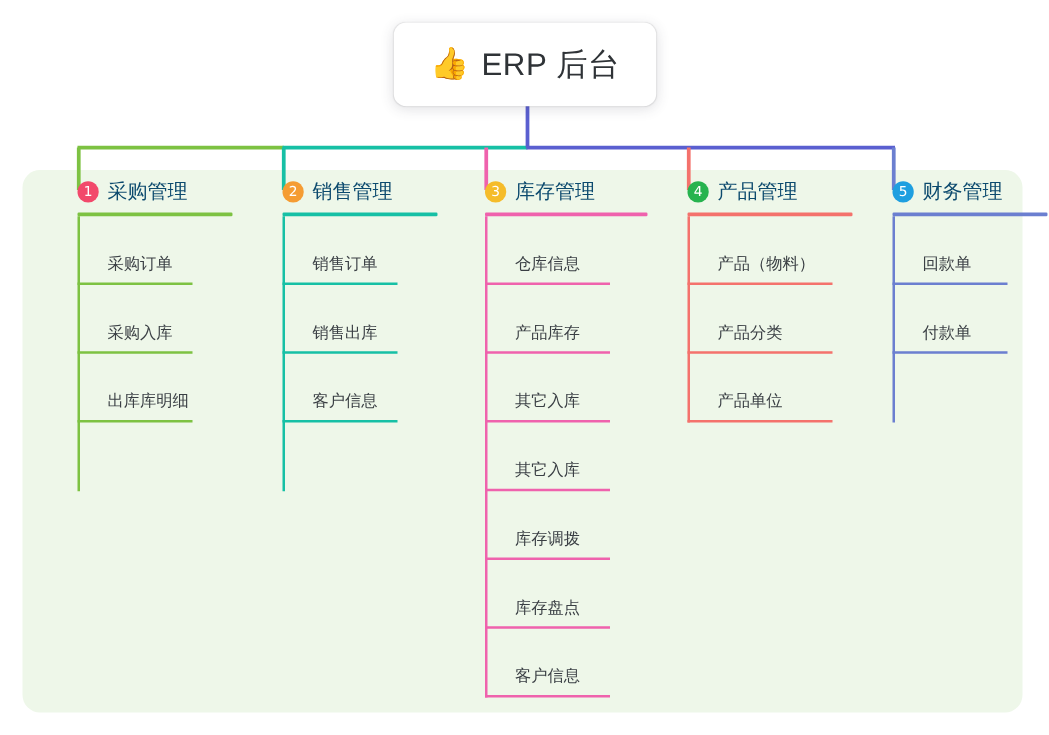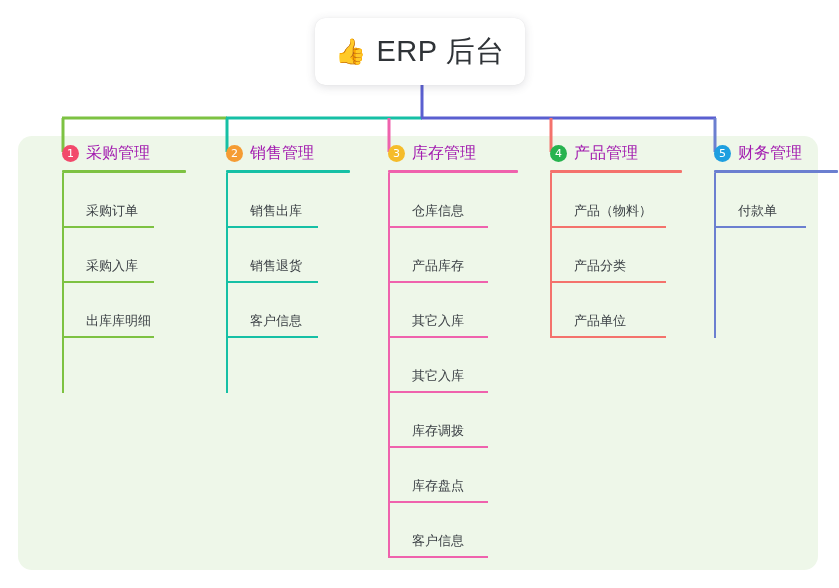--- a/index.html
+++ b/index.html
@@ -30,21 +30,21 @@
     align-items: center;
     justify-content: center;
     gap: 10px;
     z-index: 6;
   }
   #root-emoji {
     font-size: 25px;
     line-height: 1;
   }
   #root-title {
-    font-size: 29px;
+    font-size: 25px;
     color: #2f3337;
     letter-spacing: 0.5px;
     white-space: nowrap;
   }
 
   
   #connectors {
     position: absolute;
     left: 0;
     top: 0;
@@ -93,21 +93,21 @@
     border-radius: 50%;
     color: #ffffff;
     font-size: 11px;
     line-height: 17px;
     text-align: center;
     flex: 0 0 auto;
     font-family: "DejaVu Sans", sans-serif;
   }
   .col-title {
     font-size: 16px;
-    color: #a21caf;
+    color: #0c4a6e;
     white-space: nowrap;
   }
   .col-rule {
     height: 3px;
     border-radius: 1px;
     margin-left: 22px;
   }
   .items {
     position: relative;
     margin-left: 22px;
@@ -186,28 +186,28 @@
     </div>
     <div class="column" style="left: 186px; width: 140px;">
       <div class="col-header">
         <span class="badge" style="background: rgb(245, 156, 51);">2</span>
         <span class="col-title">销售管理</span>
       </div>
       <div class="col-rule" style="background: rgb(22, 192, 165); width: 124px;"></div>
       <div class="items">
         <div class="spine" style="background: rgb(22, 192, 165); height: 220px;"></div>
         <div class="item">
+          <span class="item-label">销售订单</span>
+          <div class="item-rule" style="background: rgb(22, 192, 165); width: 92px;"></div>
+        </div>
+        <div class="item">
           <span class="item-label">销售出库</span>
           <div class="item-rule" style="background: rgb(22, 192, 165); width: 92px;"></div>
         </div>
         <div class="item">
-          <span class="item-label">销售退货</span>
-          <div class="item-rule" style="background: rgb(22, 192, 165); width: 92px;"></div>
-        </div>
-        <div class="item">
           <span class="item-label">客户信息</span>
           <div class="item-rule" style="background: rgb(22, 192, 165); width: 92px;"></div>
         </div>
       </div>
     </div>
     <div class="column" style="left: 348px; width: 148px;">
       <div class="col-header">
         <span class="badge" style="background: rgb(245, 188, 42);">3</span>
         <span class="col-title">库存管理</span>
       </div>
@@ -268,18 +268,22 @@
     </div>
     <div class="column" style="left: 674px; width: 140px;">
       <div class="col-header">
         <span class="badge" style="background: rgb(30, 159, 224);">5</span>
         <span class="col-title">财务管理</span>
       </div>
       <div class="col-rule" style="background: rgb(107, 127, 208); width: 124px;"></div>
       <div class="items">
         <div class="spine" style="background: rgb(107, 127, 208); height: 165px;"></div>
         <div class="item">
+          <span class="item-label">回款单</span>
+          <div class="item-rule" style="background: rgb(107, 127, 208); width: 92px;"></div>
+        </div>
+        <div class="item">
           <span class="item-label">付款单</span>
           <div class="item-rule" style="background: rgb(107, 127, 208); width: 92px;"></div>
         </div>
       </div>
     </div>
   </div>
 
 </body></html>

